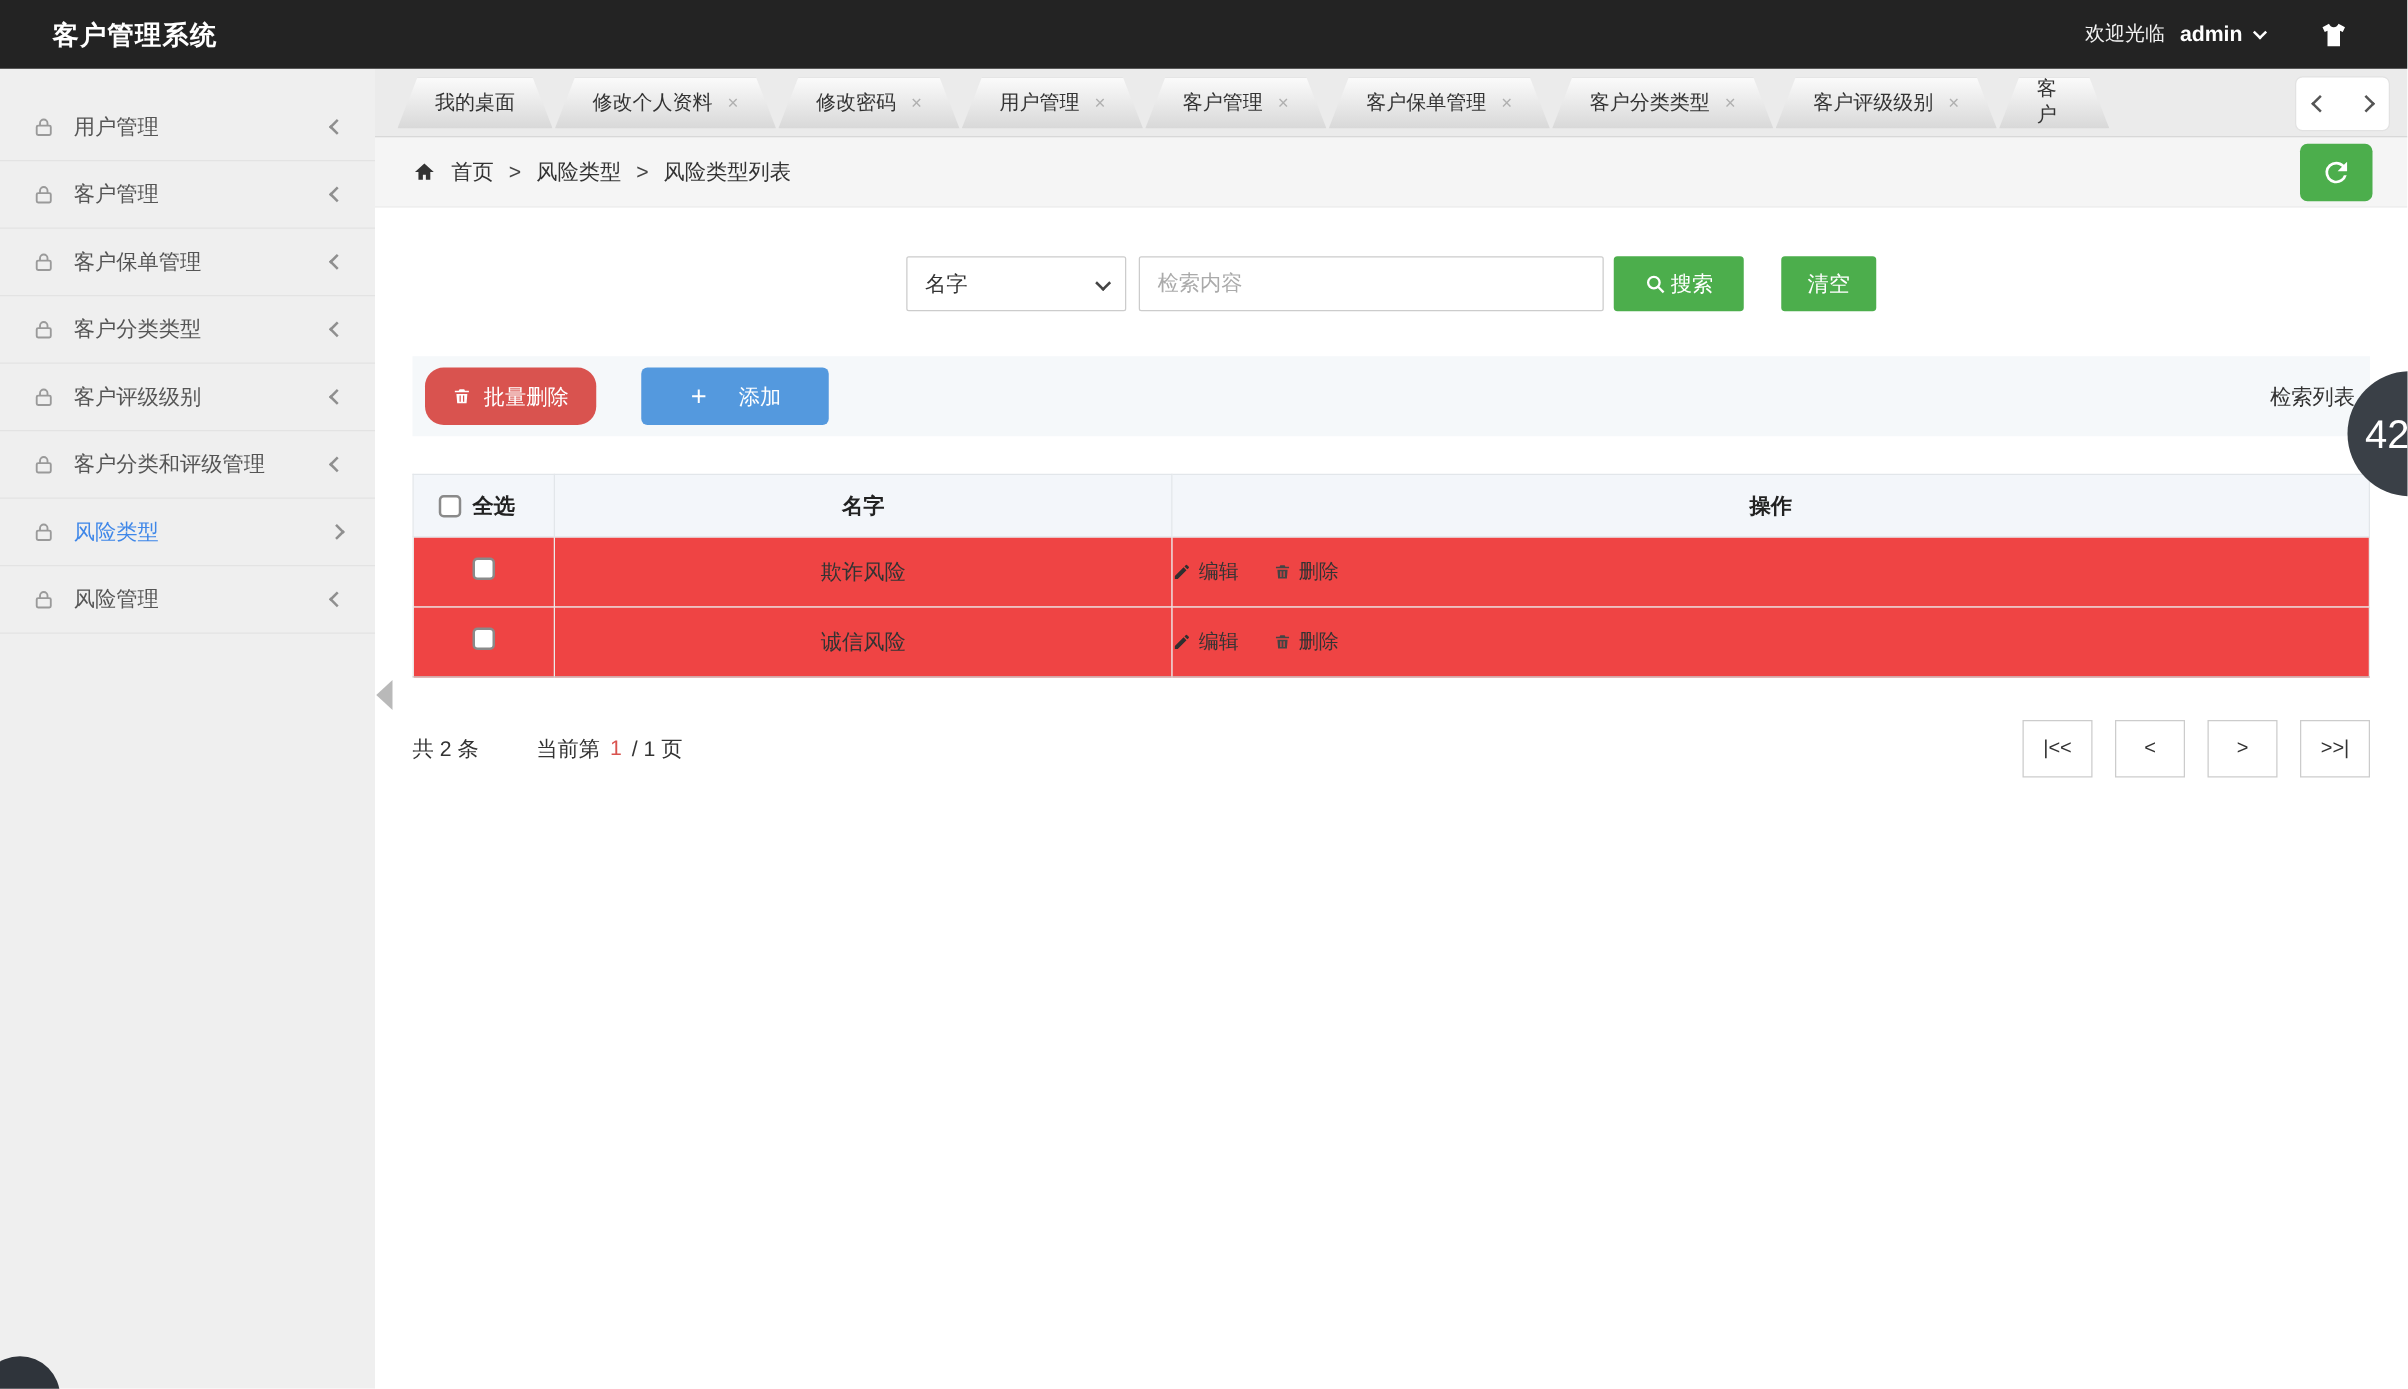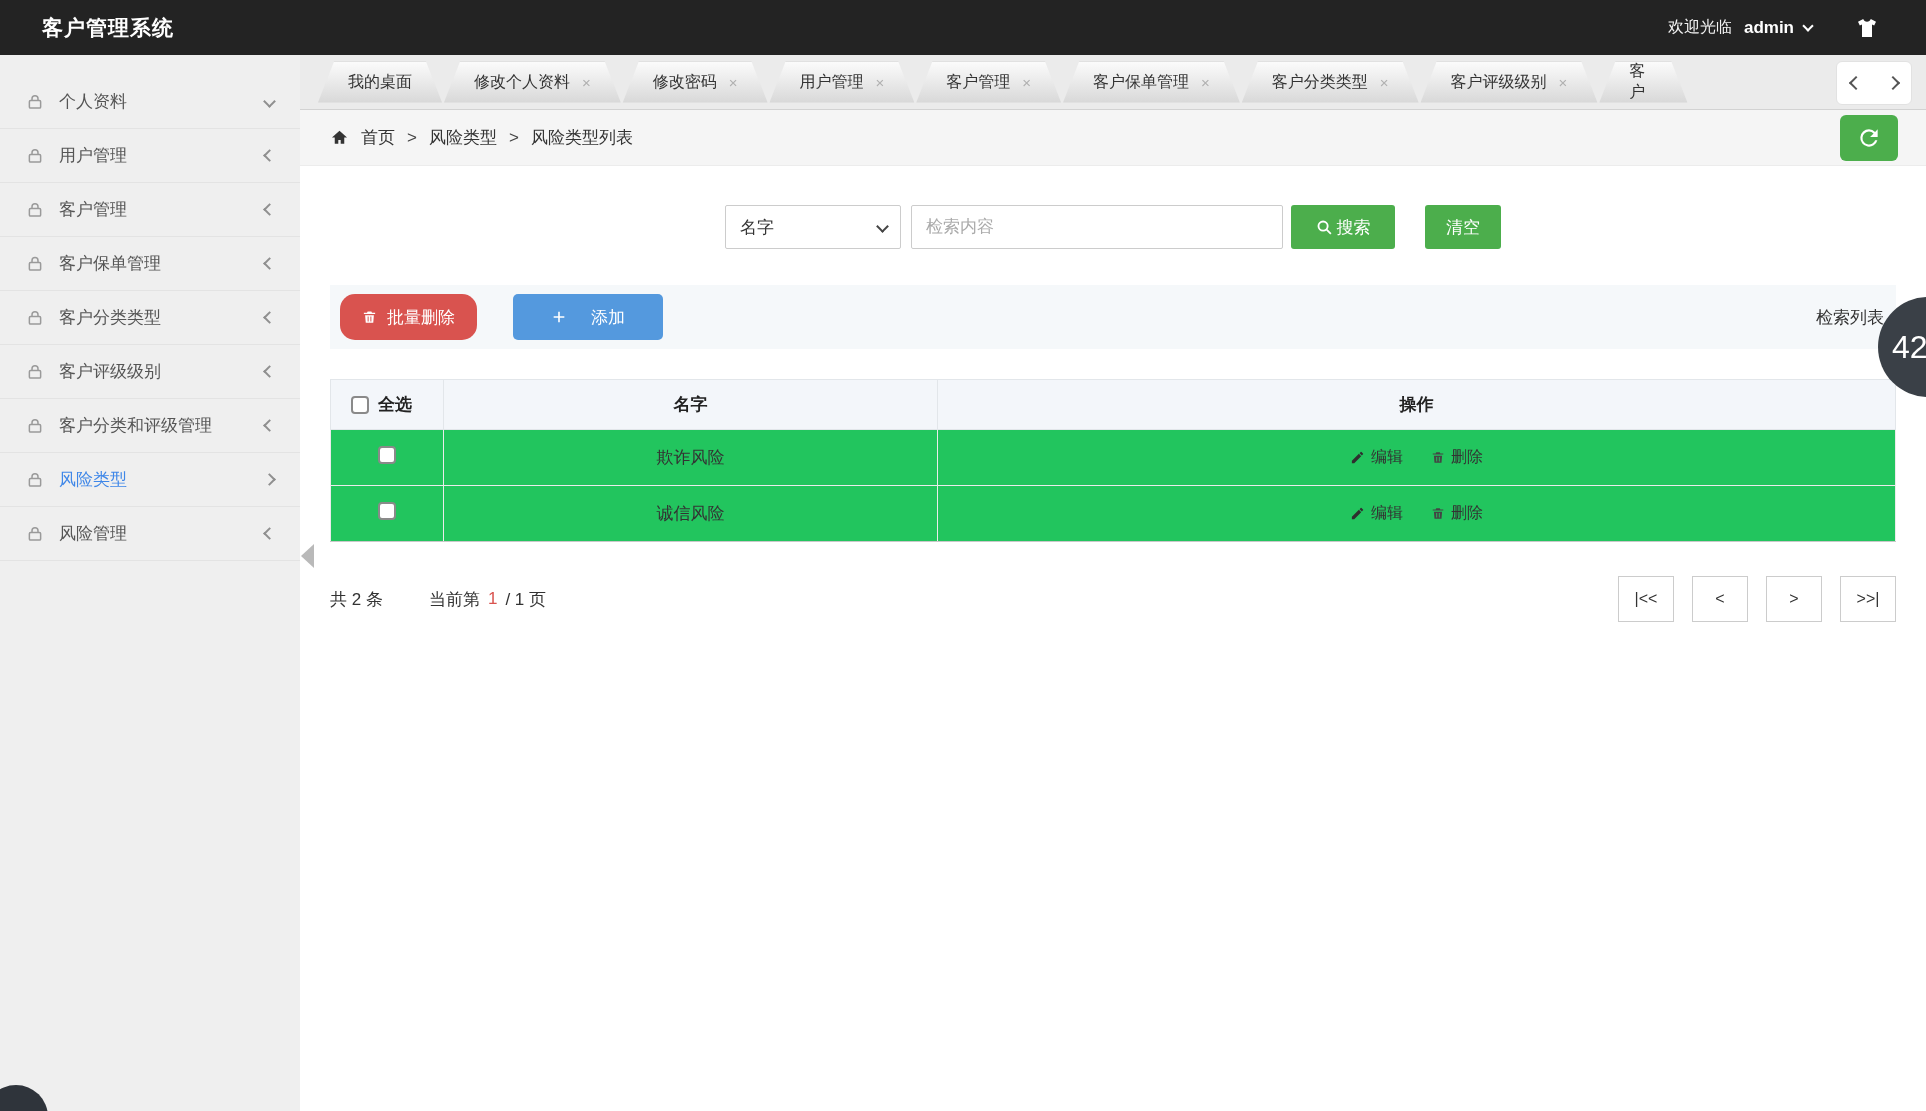--- a/index.html
+++ b/index.html
@@ -78,27 +78,27 @@
     font-size:17px; display:flex; align-items:center; gap:10px; cursor:pointer; }
   .btn-primary { height:46px; padding:0 38px; background:#5499de; color:#fff; border:none; border-radius:5px;
     font-size:17px; display:flex; align-items:center; gap:24px; margin-left:36px; cursor:pointer; }
   .list-title { margin-left:auto; font-size:17px; color:#333; padding-right:2px; }
 
   
   .table-wrap { margin:30px 30px 0; }
   table { width:100%; border-collapse:collapse; table-layout:fixed; font-size:17px; }
   col.c1 { width:113px; } col.c2 { width:494px; }
   thead th { background:#f3f6fa; height:50px; border:1px solid #e2e6ea; font-weight:bold; color:#222; }
-  tbody td { height:56px; border:1px solid #ebebeb; text-align:center; background:#22c55e; }
+  tbody td { height:56px; border:1px solid #ebebeb; text-align:center; background:#ef4444; }
   tbody tr:last-child td { border-bottom:1px solid #c9c9c9; }
   th.th-select { text-align:left; }
   .th-select-inner { display:flex; align-items:center; gap:9px; padding-left:20px; }
   input[type="checkbox"] { appearance:none; -webkit-appearance:none; width:18px; height:18px;
     border:2px solid #8a8a8a; border-radius:4px; background:#fff; cursor:pointer; }
-  .row-actions { display:flex; align-items:center; justify-content:center; gap:28px; }
+  .row-actions { display:flex; align-items:center; justify-content:flex-start; gap:28px; }
   .action-link { display:flex; align-items:center; gap:6px; font-size:16px; color:#333; cursor:pointer; }
 
   
   .pagi { margin:34px 30px 0; display:flex; align-items:center; font-size:17px; }
   .pagi .total { }
   .pagi .cur-label { margin-left:46px; }
   .pagi .cur-page { color:#d9534f; margin:0 8px; }
   .pagi-btns { margin-left:auto; display:flex; gap:18px; }
   .pbtn { min-width:56px; height:46px; background:#fff; border:1px solid #ccc; font-size:16px; color:#333;
     display:flex; align-items:center; justify-content:center; padding:0 14px; cursor:pointer;
@@ -121,28 +121,20 @@
     <span class="chev down white"></span>
     <span class="shirt-wrap">
       <svg width="26" height="24" viewBox="0 0 24 24" fill="#fff">
           <path d="M8.2 3 3 5.8l1.8 3.7L7 8.6V21h10V8.6l2.2.9L21 5.8 15.8 3c-.5 1.6-2 2.7-3.8 2.7S8.7 4.6 8.2 3z"></path>
         </svg>
     </span>
   </div>
 </div>
 
 <div class="sidebar">
-  <div class="side-item">
-    <svg width="18" height="18" viewBox="0 0 24 24">
-        <rect x="4.5" y="10" width="15" height="10" rx="1.5" fill="none" stroke="#9a9a9a" stroke-width="2"></rect>
-        <path d="M8 10V7.5a4 4 0 0 1 8 0V10" fill="none" stroke="#9a9a9a" stroke-width="2"></path>
-      </svg>
-    <span class="label">个人资料</span>
-    <span class="chev down"></span>
-  </div>
   <div class="side-item">
     <svg width="18" height="18" viewBox="0 0 24 24">
         <rect x="4.5" y="10" width="15" height="10" rx="1.5" fill="none" stroke="#9a9a9a" stroke-width="2"></rect>
         <path d="M8 10V7.5a4 4 0 0 1 8 0V10" fill="none" stroke="#9a9a9a" stroke-width="2"></path>
       </svg>
     <span class="label">用户管理</span>
     <span class="chev left"></span>
   </div>
   <div class="side-item">
     <svg width="18" height="18" viewBox="0 0 24 24">

